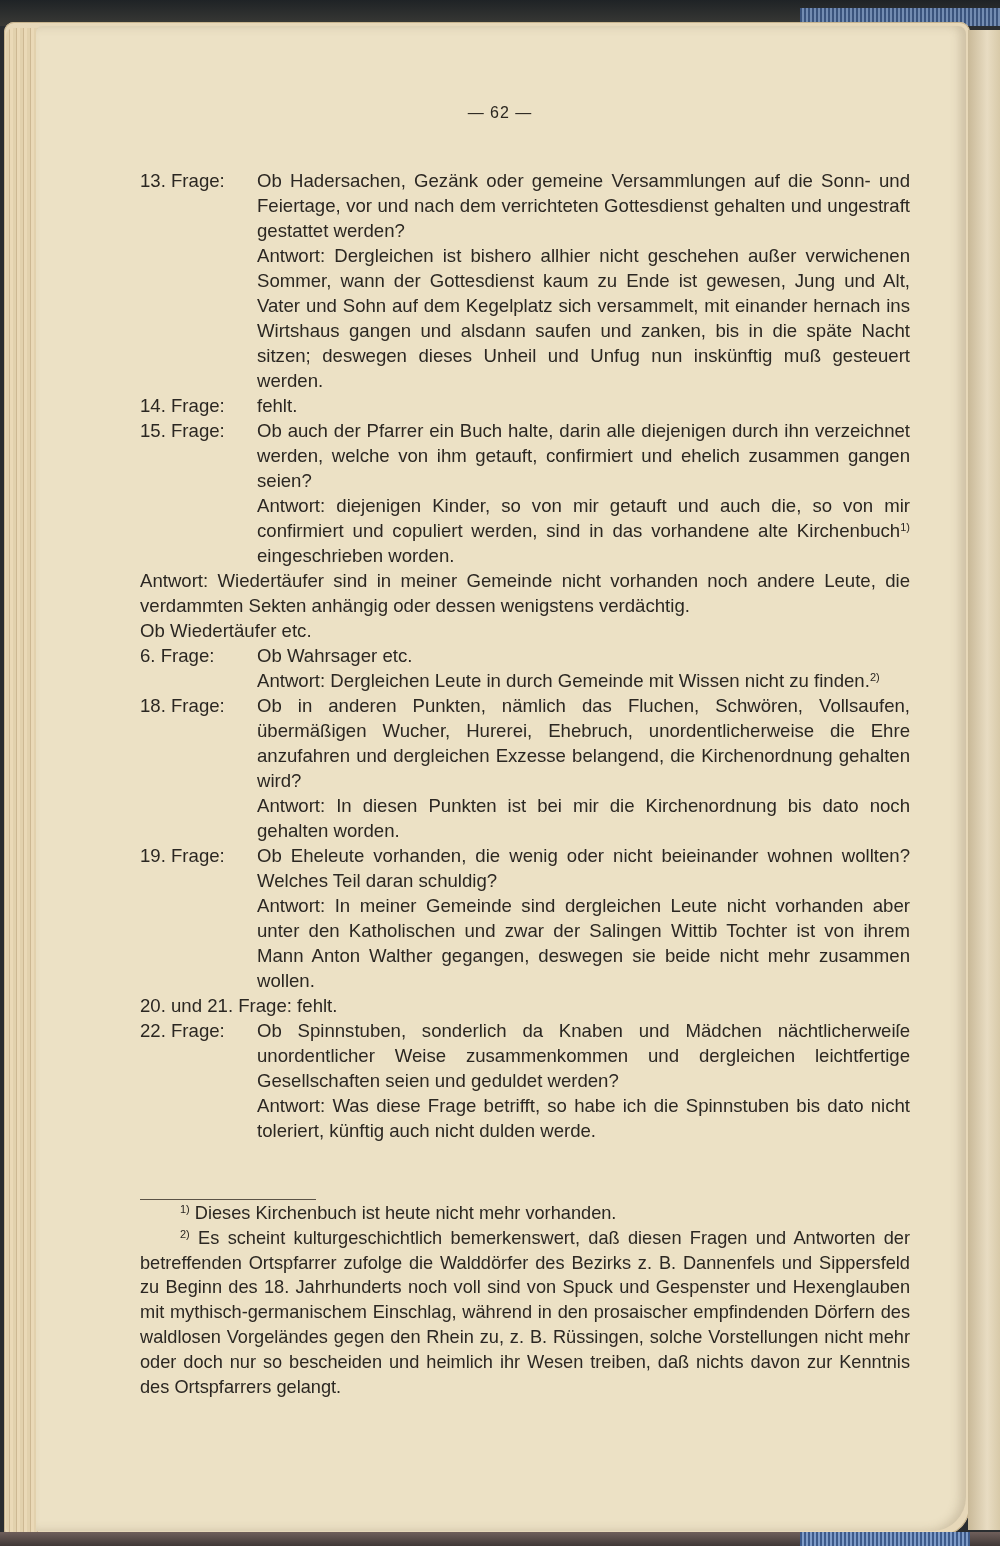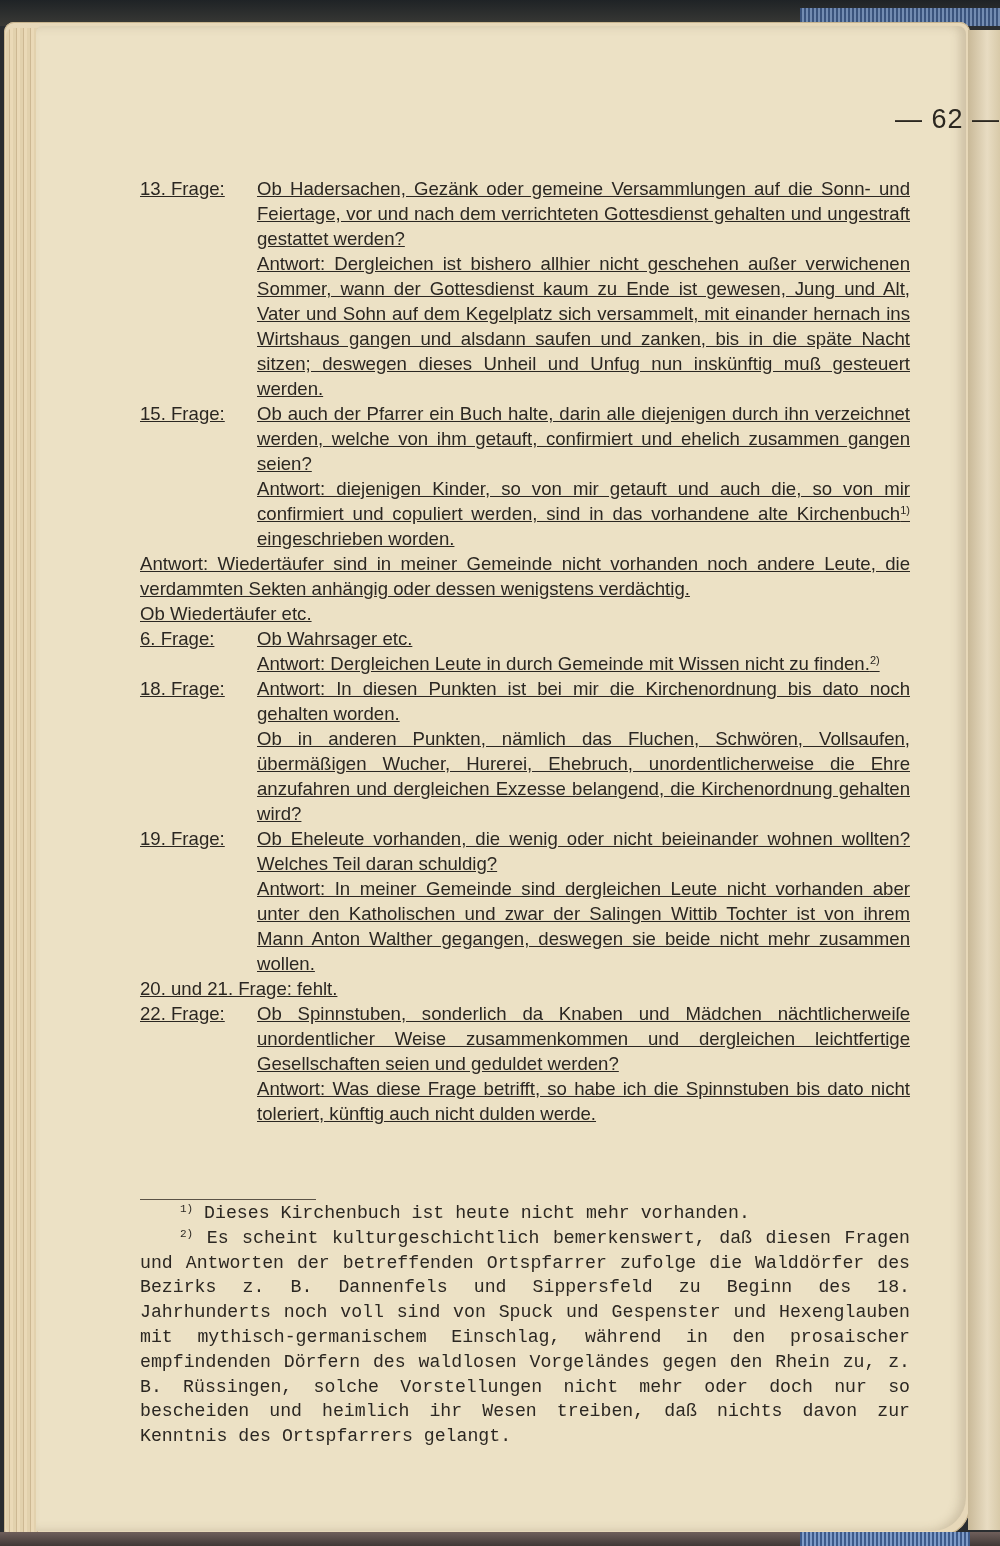--- a/index.html
+++ b/index.html
@@ -42,43 +42,43 @@
     background:linear-gradient(90deg,#c9b998,#e8dcc2 60%,#d8caa9);
   }
   .page {
     position:absolute; left:36px; top:26px; width:930px; height:1505px;
     background:#ece1c5;
     border-radius:6px 8px 34px 0;
     box-shadow: inset -6px 0 10px rgba(120,100,70,.25);
   }
   .page-number {
     position:absolute; left:0; width:1000px; top:104px;
-    text-align:right; font-size:27px; color:#2b2720;
+    text-align:center; font-size:16px; color:#2b2720;
     letter-spacing:1px; font-family:"Liberation Sans Narrow","Liberation Sans",sans-serif;
   }
   .content {
-    position:absolute; left:140px; top:176px; width:770px;
+    position:absolute; left:140px; top:168px; width:770px;
     color:#2b2722;
     font-family:"Liberation Sans Narrow","Liberation Sans",sans-serif;
-    font-size:18.6px; line-height:25px;text-decoration:underline;
+    font-size:18.6px; line-height:25px;
   }
   .entry { display:flex; }
   .entry .label { width:117px; flex:none; white-space:nowrap; }
   .entry .body { flex:1; }
   .para { text-align:justify; text-align-last:left; }
   .full-label { white-space:nowrap; }
   .fnrule {
     position:absolute; left:140px; top:1199px; width:176px; height:1px; background:#5a5246;
   }
   .footnotes {
     position:absolute; left:140px; top:1201px; width:770px;
     color:#2b2722; font-family:"Liberation Sans Narrow","Liberation Sans",sans-serif;
     font-size:18.2px; line-height:24.8px;
   }
-  .fn { text-align:justify; text-align-last:left; text-indent:40px;font-family:Liberation Mono, monospace; }
+  .fn { text-align:justify; text-align-last:left; text-indent:40px; }
   sup { font-size:11px; vertical-align:6px; line-height:0; }
 </style>
 </head>
 <body>
 
 <div class="top-cover"></div>
 <div class="cloth-top"></div>
 <div class="page-stack"></div>
 <div class="page-edges"></div>
 <div class="right-edge"></div>
@@ -92,20 +92,26 @@
 <div class="content">
 
   <div class="entry">
     <div class="label">13. Frage:</div>
     <div class="body">
       <div class="para">Ob Hadersachen, Gezänk oder gemeine Versammlungen auf die Sonn- und Feiertage, vor und nach dem verrichteten Gottesdienst gehalten und ungestraft gestattet werden?</div>
       <div class="para">Antwort: Dergleichen ist bishero allhier nicht geschehen außer verwichenen Sommer, wann der Gottesdienst kaum zu Ende ist gewesen, Jung und Alt, Vater und Sohn auf dem Kegelplatz sich versammelt, mit einander hernach ins Wirtshaus gangen und alsdann saufen und zanken, bis in die späte Nacht sitzen; deswegen dieses Unheil und Unfug nun inskünftig muß gesteuert werden.</div>
     </div>
   </div>
 
+  <div class="entry">
+    <div class="label">14. Frage:</div>
+    <div class="body">
+      <div class="para">fehlt.</div>
+    </div>
+  </div>
 
   <div class="entry">
     <div class="label">15. Frage:</div>
     <div class="body">
       <div class="para">Ob auch der Pfarrer ein Buch halte, darin alle diejenigen durch ihn verzeichnet werden, welche von ihm getauft, confirmiert und ehelich zusammen gangen seien?</div>
       <div class="para"><span>Antwort: diejenigen Kinder, so von mir getauft und auch die, so von mir confirmiert und copuliert werden, sind in das vorhandene alte Kirchenbuch</span><sup>1)</sup><span> eingeschrieben worden.</span></div>
     </div>
   </div>
 
   <div class="entry">
@@ -119,22 +125,22 @@
     <div class="label">6. Frage:</div>
     <div class="body">
       <div class="para">Ob Wahrsager etc.</div>
       <div class="para"><span>Antwort: Dergleichen Leute in durch Gemeinde mit Wissen nicht zu finden.</span><sup>2)</sup><span></span></div>
     </div>
   </div>
 
   <div class="entry">
     <div class="label">18. Frage:</div>
     <div class="body">
+      <div class="para">Ob in anderen Punkten, nämlich das Fluchen, Schwören, Vollsaufen, übermäßigen Wucher, Hurerei, Ehebruch, unordentlicherweise die Ehre anzufahren und dergleichen Exzesse belangend, die Kirchenordnung gehalten wird?</div>
       <div class="para">Antwort: In diesen Punkten ist bei mir die Kirchenordnung bis dato noch gehalten worden.</div>
-      <div class="para">Ob in anderen Punkten, nämlich das Fluchen, Schwören, Vollsaufen, übermäßigen Wucher, Hurerei, Ehebruch, unordentlicherweise die Ehre anzufahren und dergleichen Exzesse belangend, die Kirchenordnung gehalten wird?</div>
     </div>
   </div>
 
   <div class="entry">
     <div class="label">19. Frage:</div>
     <div class="body">
       <div class="para">Ob Eheleute vorhanden, die wenig oder nicht beieinander wohnen wollten? Welches Teil daran schuldig?</div>
       <div class="para">Antwort: In meiner Gemeinde sind dergleichen Leute nicht vorhanden aber unter den Katholischen und zwar der Salingen Wittib Tochter ist von ihrem Mann Anton Walther gegangen, deswegen sie beide nicht mehr zusammen wollen.</div>
     </div>
   </div>

